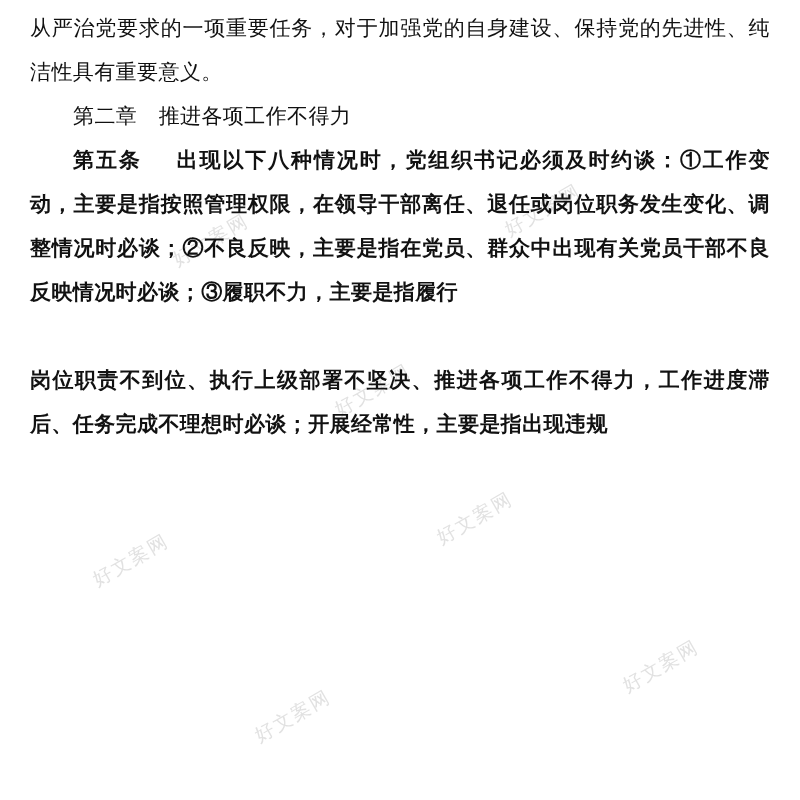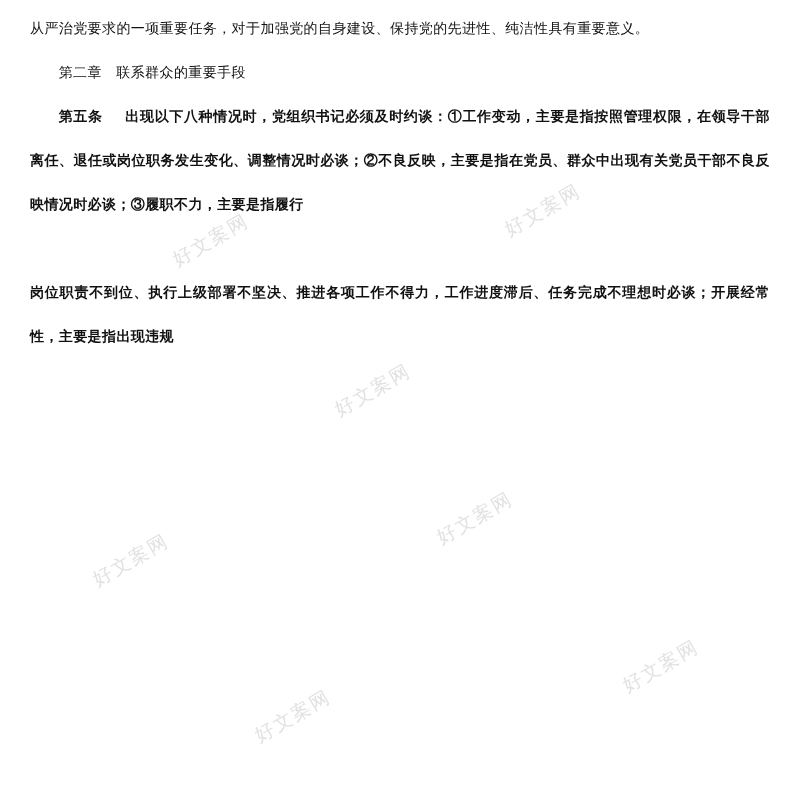--- a/index.html
+++ b/index.html
@@ -17,21 +17,21 @@
     position: relative;
     width: 800px;
     height: 800px;
     box-sizing: border-box;
     padding: 6px 30px 0 30px;
     overflow: hidden;
   }
   .doc-body {
     position: relative;
     z-index: 2;
-    font-size: 14px;
+    font-size: 21px;
     line-height: 44px;
     color: #111111;
     letter-spacing: 0.4px;
     text-align: justify;
     text-justify: inter-ideograph;
   }
   .para {
     margin: 0;
     text-indent: 2.05em;
     white-space: normal;
@@ -84,21 +84,21 @@
   </div>
 
   <div class="doc-body">
 
     <p class="para plain" style="text-indent:0;">
       <span>从严治党要求的一项重要任务，对于加强党的自身建设、保持党的先进性、纯洁性具有重要意义。</span>
     </p>
 
 
     <p class="para plain">
-      <span>第二章　联系群众的重要手段</span>
+      <span>第二章　推进各项工作不得力</span>
     </p>
 
 
     <p class="para bold-all">
       <span class="lead">第五条</span><span style="display:inline-block;width:1.6em;"></span><span>出现以下八种情况时，党组织书记必须及时约谈：①工作变动，主要是指按照管理权限，在领导干部离任、退任或岗位职务发生变化、调整情况时必谈；②不良反映，主要是指在党员、群众中出现有关党员干部不良反映情况时必谈；③履职不力，主要是指履行</span>
     </p>
 
     <div class="gap-block"></div>
 
     <p class="para bold-all" style="text-indent:0;">

